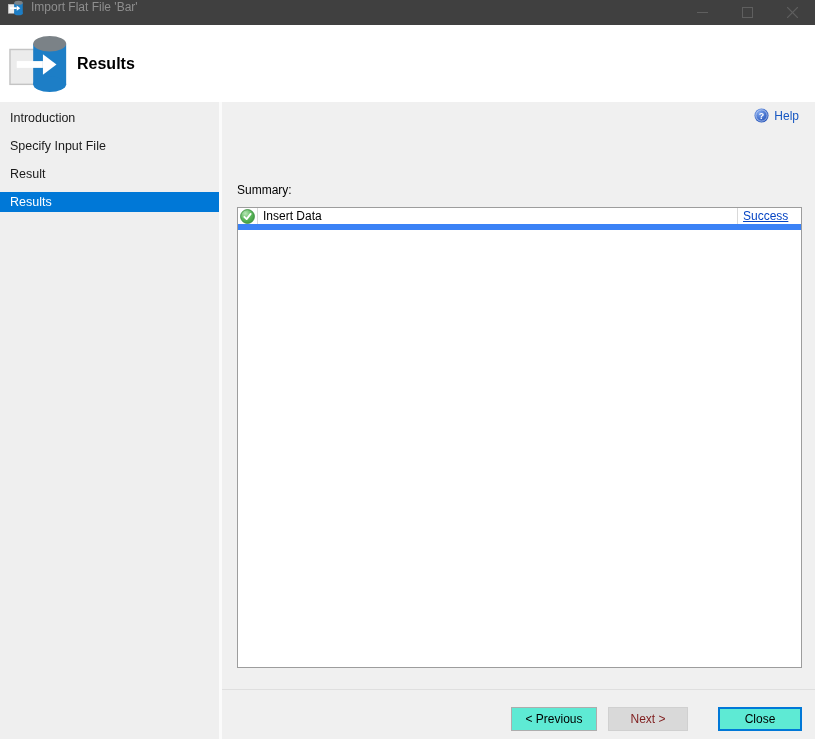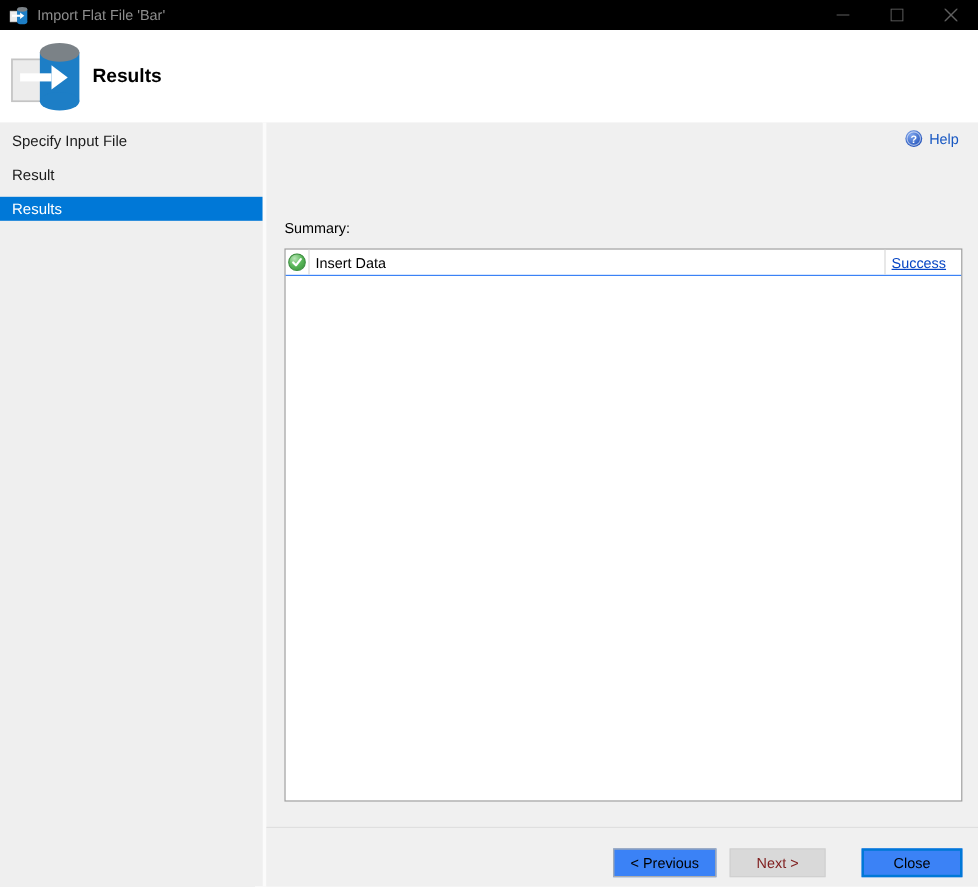--- a/index.html
+++ b/index.html
@@ -3,21 +3,21 @@
 <meta charset="utf-8">
 <style>
   * { margin:0; padding:0; box-sizing:border-box; }
   html,body { background:#fff; }
   .window {
     position:relative; width:815px; height:739px; background:#fff;
     font-family:"Liberation Sans", sans-serif; overflow:hidden;
   }
 
   
-  .titlebar { height:25px; background:#000000; display:flex; align-items:center; }
+  .titlebar { height:25px; background:#404040; display:flex; }
   .titlebar-icon { width:16px; height:16px; margin-left:8px; flex:0 0 auto; }
   .titlebar-title { margin-left:7px; font-size:12px; color:#8e8e8e; }
   .window-controls { margin-left:auto; display:flex; height:25px; }
   .ctrl { width:45px; height:25px; display:flex; align-items:center; justify-content:center; }
 
   
   .header { position:relative; height:77px; background:#fff; }
   .header-icon { position:absolute; left:9px; top:6px; width:62px; height:66px; }
   .header-title { position:absolute; left:77px; top:30px; font-size:16px; font-weight:bold; color:#000; }
 
@@ -42,38 +42,38 @@
   .op-title { margin-left:13px; font-size:14px; font-weight:bold; color:#000; }
 
   .summary-label { position:absolute; top:81px; left:15px; font-size:12px; color:#000; }
 
   .panel {
     position:absolute; top:105px; left:15px; width:565px; height:461px;
     background:#fff; border:1px solid #9d9d9d;
   }
   .thead, .trow { display:flex; height:22px; font-size:12px; color:#000; }
   .thead { border-bottom:1px solid #d9d9d9; }
-  .trow  { border-bottom:1px solid #3b82f6;justify-content:center; }
+  .trow  { border-bottom:6px solid #3b82f6;justify-content:center; }
   .c-icon { width:20px; flex:0 0 auto; border-right:1px solid #d9d9d9; display:flex; align-items:center; justify-content:center; }
   .c-name { flex:1; display:flex; align-items:center; padding-left:9px; }
   .c-result { width:64px; flex:0 0 auto; border-left:1px solid #d9d9d9; display:flex; align-items:center; }
   .thead .c-result { justify-content:center; }
   .trow  .c-name  { padding-left:5px; }
   .trow  .c-result { padding-left:5px; }
   .row-check { width:15px; height:15px; }
   .link { color:#0645c4; text-decoration:underline; cursor:pointer; }
 
   .footer {
     position:absolute; left:0; right:0; bottom:0; height:50px;
     border-top:1px solid #dfdfdf; background:#f0f0f0;
     display:flex; justify-content:flex-end; align-items:flex-start; padding-top:17px;
   }
   .btn {
     height:24px; font-size:12px; font-family:"Liberation Sans", sans-serif;
-    background:#3b82f6; border:1px solid #adadad; color:#000; cursor:pointer;
+    background:#5eead4; border:1px solid #adadad; color:#000; cursor:pointer;
   }
   .btn-prev  { width:86px; margin-right:11px; }
   .btn-next  { width:80px; margin-right:11px; background:#d9d9d9; color:#7f1d1d; border-color:#d0d0d0; cursor:default; }
   .btn-close { width:84px; margin-right:13px; border:2px solid #0078d7;margin-left:19px; }
 </style>
 </head>
 <body>
 
 <div class="window">
 
@@ -115,20 +115,21 @@
       <ellipse cx="42" cy="11" rx="17" ry="8" fill="#7b8287"></ellipse>
       <rect x="8" y="29" width="27" height="7" fill="#ffffff"></rect>
       <polygon points="35,22 35,43 49,32.5" fill="#ffffff"></polygon>
     </svg>
     <div class="header-title">Results</div>
   </div>
 
   <div class="body">
 
     <div class="sidebar">
+      <div class="nav-item">Introduction</div>
       <div class="nav-item">Specify Input File</div>
       <div class="nav-item">Result</div>
       <div class="nav-item selected">Results</div>
     </div>
 
     <div class="main">
 
       <div class="help">
         <svg class="help-icon" viewBox="0 0 16 16">
           <defs>

